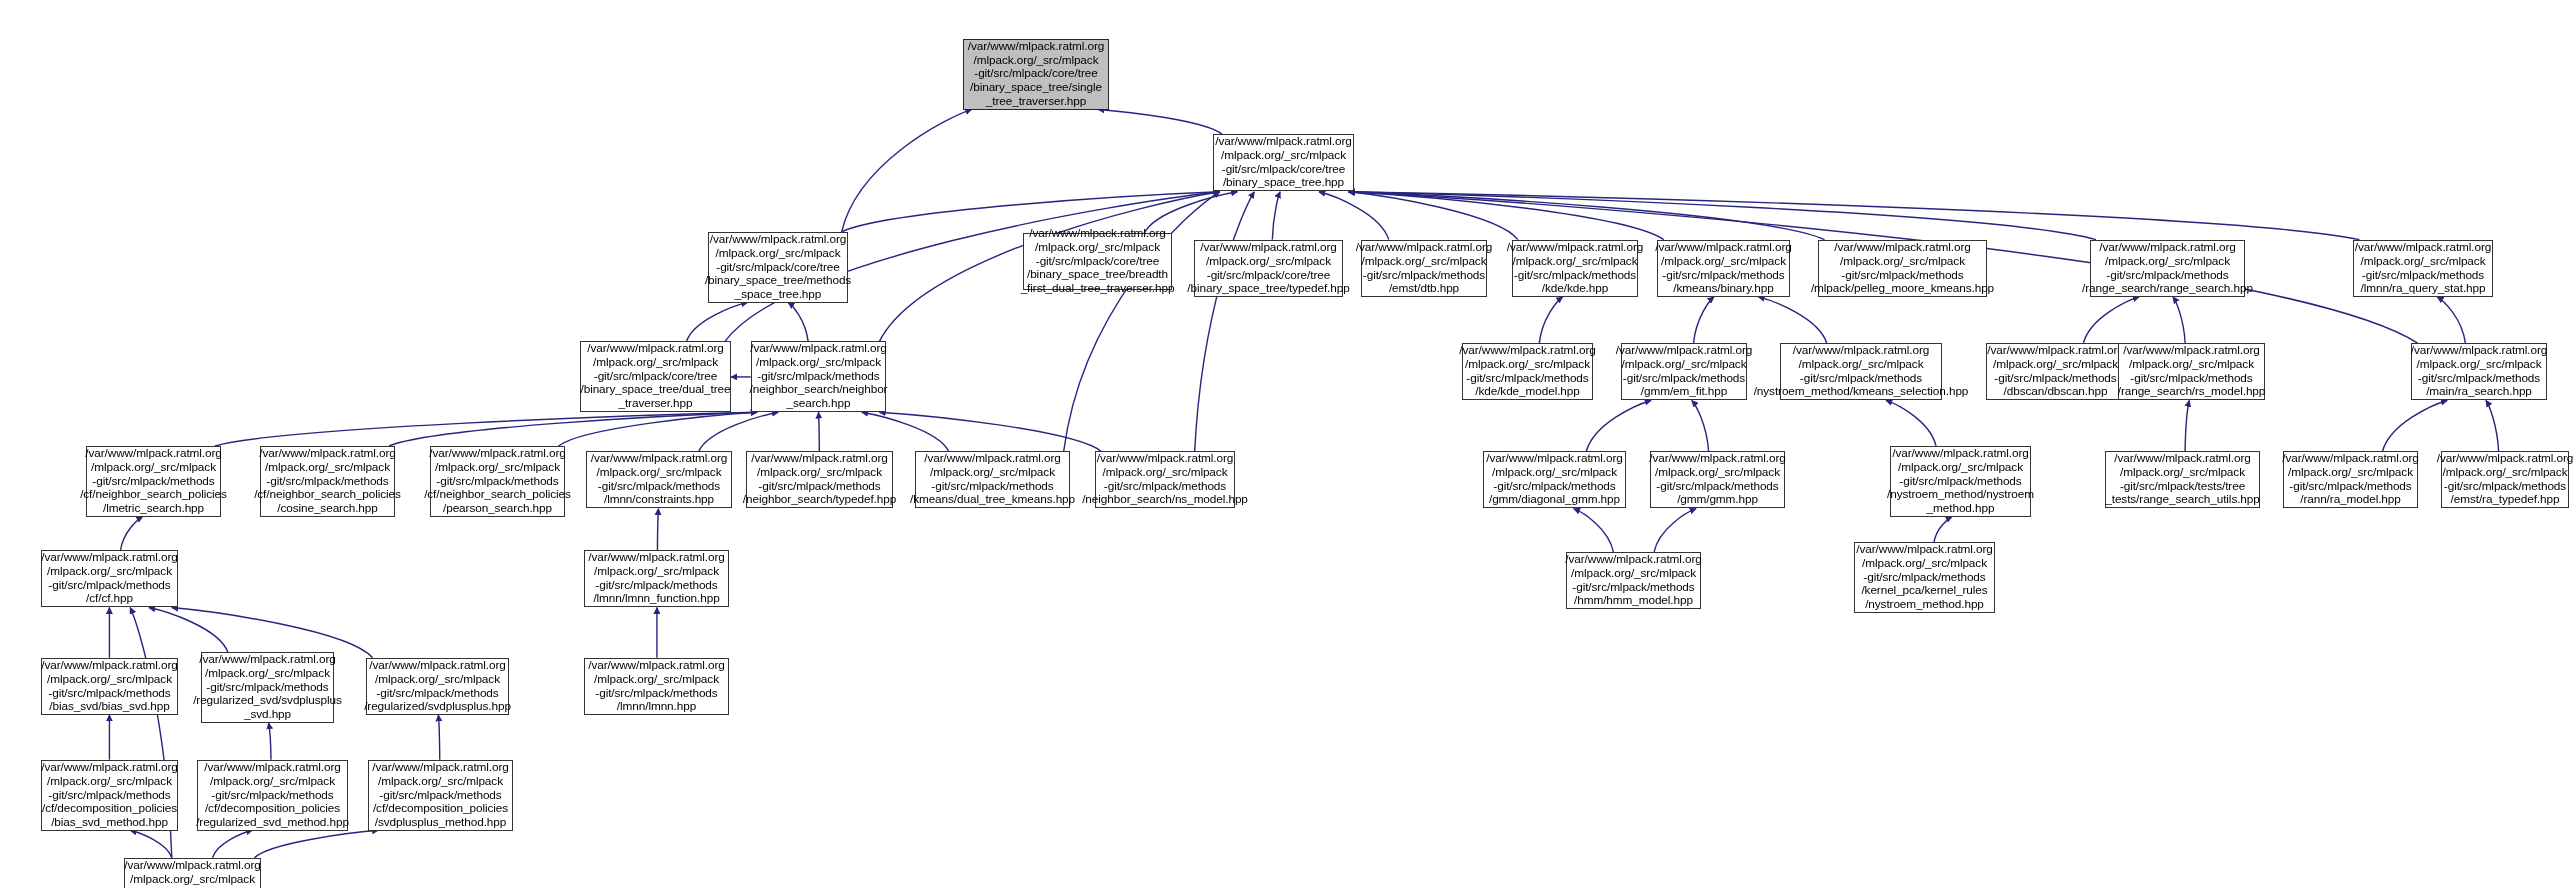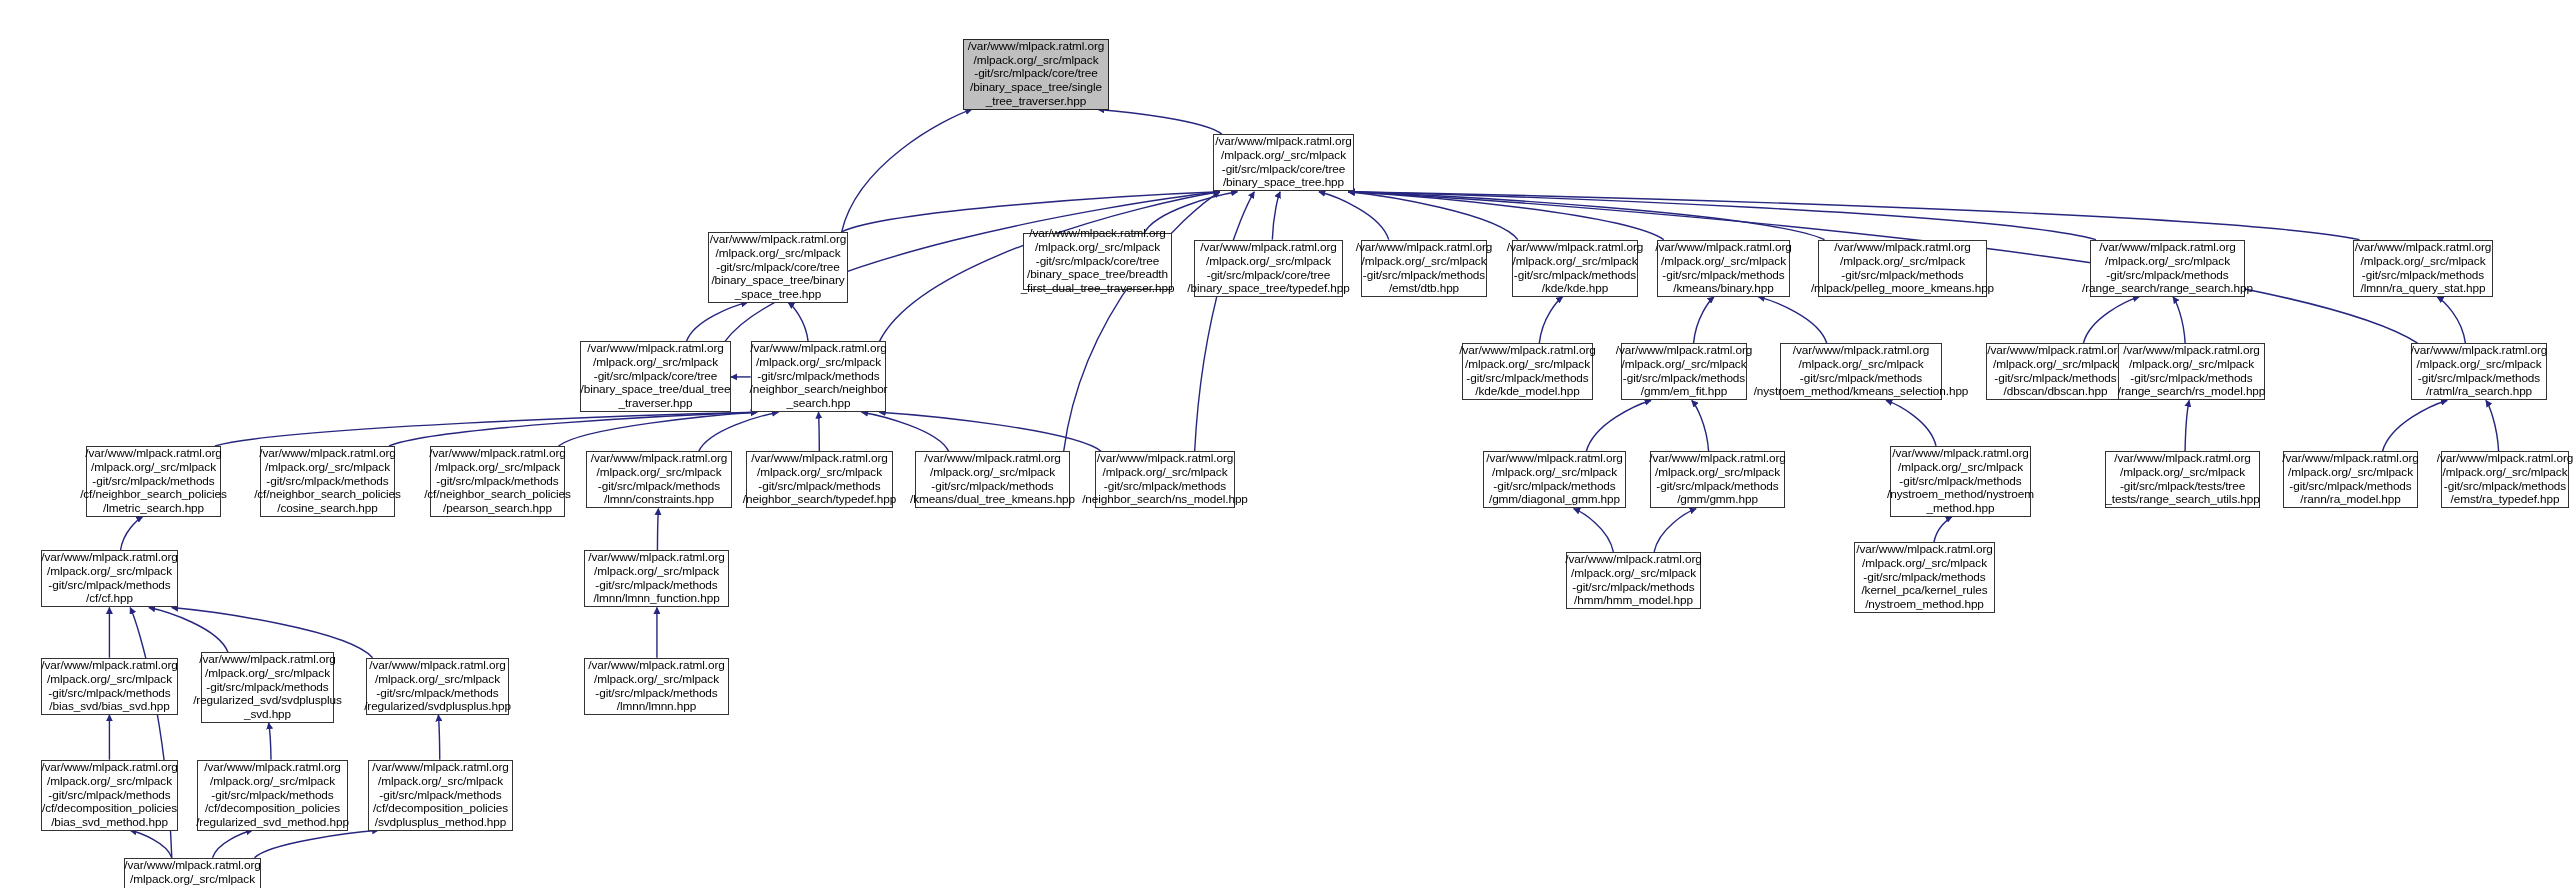--- a/index.html
+++ b/index.html
@@ -105,37 +105,37 @@
         <path d="M 345.5 925 C 345.14 899.15, 343.16 881.76, 342.5 878" fill="none" stroke="#26267f" stroke-width="1.8" marker-end="url(#arrow)"></path>
         <path d="M 560.625 925 C 560.415 893.65, 559.26 872.56, 558.875 868" fill="none" stroke="#26267f" stroke-width="1.8" marker-end="url(#arrow)"></path>
         <path d="M 219 1050 C 212.64 1030.75, 177.66 1017.8, 166 1015" fill="none" stroke="#26267f" stroke-width="1.8" marker-end="url(#arrow)"></path>
         <path d="M 270.875 1050 C 276.965 1030.75, 310.46 1017.8, 321.625 1015" fill="none" stroke="#26267f" stroke-width="1.8" marker-end="url(#arrow)"></path>
         <path d="M 324.5 1050 C 343.46 1030.75, 447.74 1017.8, 482.5 1015" fill="none" stroke="#26267f" stroke-width="1.8" marker-end="url(#arrow)"></path>
       </g>
   </svg>
   <div id="node-layer">
       <div class="node root" style="left: 963px; top: 4.7px; width: 146px; height: 71px;"><span class="ln">/var/www/mlpack.ratml.org</span><span class="ln">/mlpack.org/_src/mlpack</span><span class="ln">-git/src/mlpack/core/tree</span><span class="ln">/binary_space_tree/single</span><span class="ln">_tree_traverser.hpp</span></div>
       <div class="node" style="left: 1213px; top: 100px; width: 141px; height: 57px;"><span class="ln">/var/www/mlpack.ratml.org</span><span class="ln">/mlpack.org/_src/mlpack</span><span class="ln">-git/src/mlpack/core/tree</span><span class="ln">/binary_space_tree.hpp</span></div>
-      <div class="node" style="left: 708px; top: 198px; width: 140px; height: 71px;"><span class="ln">/var/www/mlpack.ratml.org</span><span class="ln">/mlpack.org/_src/mlpack</span><span class="ln">-git/src/mlpack/core/tree</span><span class="ln">/binary_space_tree/binary</span><span class="ln">_space_tree.hpp</span></div>
+      <div class="node" style="left: 708px; top: 198px; width: 140px; height: 71px;"><span class="ln">/var/www/mlpack.ratml.org</span><span class="ln">/mlpack.org/_src/mlpack</span><span class="ln">-git/src/mlpack/core/tree</span><span class="ln">/binary_space_tree/methods</span><span class="ln">_space_tree.hpp</span></div>
       <div class="node" style="left: 1023px; top: 199px; width: 149px; height: 57px;"><span class="ln">/var/www/mlpack.ratml.org</span><span class="ln">/mlpack.org/_src/mlpack</span><span class="ln">-git/src/mlpack/core/tree</span><span class="ln">/binary_space_tree/breadth</span><span class="ln">_first_dual_tree_traverser.hpp</span></div>
       <div class="node" style="left: 1194px; top: 206px; width: 149px; height: 57px;"><span class="ln">/var/www/mlpack.ratml.org</span><span class="ln">/mlpack.org/_src/mlpack</span><span class="ln">-git/src/mlpack/core/tree</span><span class="ln">/binary_space_tree/typedef.hpp</span></div>
       <div class="node" style="left: 1361px; top: 206px; width: 126px; height: 57px;"><span class="ln">/var/www/mlpack.ratml.org</span><span class="ln">/mlpack.org/_src/mlpack</span><span class="ln">-git/src/mlpack/methods</span><span class="ln">/emst/dtb.hpp</span></div>
       <div class="node" style="left: 1512px; top: 206px; width: 126px; height: 57px;"><span class="ln">/var/www/mlpack.ratml.org</span><span class="ln">/mlpack.org/_src/mlpack</span><span class="ln">-git/src/mlpack/methods</span><span class="ln">/kde/kde.hpp</span></div>
       <div class="node" style="left: 1657px; top: 206px; width: 133px; height: 57px;"><span class="ln">/var/www/mlpack.ratml.org</span><span class="ln">/mlpack.org/_src/mlpack</span><span class="ln">-git/src/mlpack/methods</span><span class="ln">/kmeans/binary.hpp</span></div>
       <div class="node" style="left: 1818px; top: 206px; width: 169px; height: 57px;"><span class="ln">/var/www/mlpack.ratml.org</span><span class="ln">/mlpack.org/_src/mlpack</span><span class="ln">-git/src/mlpack/methods</span><span class="ln">/mlpack/pelleg_moore_kmeans.hpp</span></div>
       <div class="node" style="left: 2090px; top: 206px; width: 155px; height: 57px;"><span class="ln">/var/www/mlpack.ratml.org</span><span class="ln">/mlpack.org/_src/mlpack</span><span class="ln">-git/src/mlpack/methods</span><span class="ln">/range_search/range_search.hpp</span></div>
       <div class="node" style="left: 2353px; top: 206px; width: 140px; height: 57px;"><span class="ln">/var/www/mlpack.ratml.org</span><span class="ln">/mlpack.org/_src/mlpack</span><span class="ln">-git/src/mlpack/methods</span><span class="ln">/lmnn/ra_query_stat.hpp</span></div>
       <div class="node" style="left: 580px; top: 307px; width: 151px; height: 71px;"><span class="ln">/var/www/mlpack.ratml.org</span><span class="ln">/mlpack.org/_src/mlpack</span><span class="ln">-git/src/mlpack/core/tree</span><span class="ln">/binary_space_tree/dual_tree</span><span class="ln">_traverser.hpp</span></div>
       <div class="node" style="left: 751px; top: 307px; width: 135px; height: 71px;"><span class="ln">/var/www/mlpack.ratml.org</span><span class="ln">/mlpack.org/_src/mlpack</span><span class="ln">-git/src/mlpack/methods</span><span class="ln">/neighbor_search/neighbor</span><span class="ln">_search.hpp</span></div>
       <div class="node" style="left: 1462px; top: 309px; width: 131px; height: 57px;"><span class="ln">/var/www/mlpack.ratml.org</span><span class="ln">/mlpack.org/_src/mlpack</span><span class="ln">-git/src/mlpack/methods</span><span class="ln">/kde/kde_model.hpp</span></div>
       <div class="node" style="left: 1621px; top: 309px; width: 126px; height: 57px;"><span class="ln">/var/www/mlpack.ratml.org</span><span class="ln">/mlpack.org/_src/mlpack</span><span class="ln">-git/src/mlpack/methods</span><span class="ln">/gmm/em_fit.hpp</span></div>
       <div class="node" style="left: 1780px; top: 309px; width: 162px; height: 57px;"><span class="ln">/var/www/mlpack.ratml.org</span><span class="ln">/mlpack.org/_src/mlpack</span><span class="ln">-git/src/mlpack/methods</span><span class="ln">/nystroem_method/kmeans_selection.hpp</span></div>
       <div class="node" style="left: 1986px; top: 309px; width: 139px; height: 57px;"><span class="ln">/var/www/mlpack.ratml.org</span><span class="ln">/mlpack.org/_src/mlpack</span><span class="ln">-git/src/mlpack/methods</span><span class="ln">/dbscan/dbscan.hpp</span></div>
       <div class="node" style="left: 2118px; top: 309px; width: 147px; height: 57px;"><span class="ln">/var/www/mlpack.ratml.org</span><span class="ln">/mlpack.org/_src/mlpack</span><span class="ln">-git/src/mlpack/methods</span><span class="ln">/range_search/rs_model.hpp</span></div>
-      <div class="node" style="left: 2411px; top: 309px; width: 136px; height: 57px;"><span class="ln">/var/www/mlpack.ratml.org</span><span class="ln">/mlpack.org/_src/mlpack</span><span class="ln">-git/src/mlpack/methods</span><span class="ln">/ratml/ra_search.hpp</span></div>
+      <div class="node" style="left: 2411px; top: 309px; width: 136px; height: 57px;"><span class="ln">/var/www/mlpack.ratml.org</span><span class="ln">/mlpack.org/_src/mlpack</span><span class="ln">-git/src/mlpack/methods</span><span class="ln">/main/ra_search.hpp</span></div>
       <div class="node" style="left: 86px; top: 412px; width: 135px; height: 71px;"><span class="ln">/var/www/mlpack.ratml.org</span><span class="ln">/mlpack.org/_src/mlpack</span><span class="ln">-git/src/mlpack/methods</span><span class="ln">/cf/neighbor_search_policies</span><span class="ln">/lmetric_search.hpp</span></div>
       <div class="node" style="left: 260px; top: 412px; width: 135px; height: 71px;"><span class="ln">/var/www/mlpack.ratml.org</span><span class="ln">/mlpack.org/_src/mlpack</span><span class="ln">-git/src/mlpack/methods</span><span class="ln">/cf/neighbor_search_policies</span><span class="ln">/cosine_search.hpp</span></div>
       <div class="node" style="left: 430px; top: 412px; width: 135px; height: 71px;"><span class="ln">/var/www/mlpack.ratml.org</span><span class="ln">/mlpack.org/_src/mlpack</span><span class="ln">-git/src/mlpack/methods</span><span class="ln">/cf/neighbor_search_policies</span><span class="ln">/pearson_search.hpp</span></div>
       <div class="node" style="left: 586px; top: 417px; width: 146px; height: 57px;"><span class="ln">/var/www/mlpack.ratml.org</span><span class="ln">/mlpack.org/_src/mlpack</span><span class="ln">-git/src/mlpack/methods</span><span class="ln">/lmnn/constraints.hpp</span></div>
       <div class="node" style="left: 746px; top: 417px; width: 147px; height: 57px;"><span class="ln">/var/www/mlpack.ratml.org</span><span class="ln">/mlpack.org/_src/mlpack</span><span class="ln">-git/src/mlpack/methods</span><span class="ln">/neighbor_search/typedef.hpp</span></div>
       <div class="node" style="left: 915px; top: 417px; width: 155px; height: 57px;"><span class="ln">/var/www/mlpack.ratml.org</span><span class="ln">/mlpack.org/_src/mlpack</span><span class="ln">-git/src/mlpack/methods</span><span class="ln">/kmeans/dual_tree_kmeans.hpp</span></div>
       <div class="node" style="left: 1095px; top: 417px; width: 140px; height: 57px;"><span class="ln">/var/www/mlpack.ratml.org</span><span class="ln">/mlpack.org/_src/mlpack</span><span class="ln">-git/src/mlpack/methods</span><span class="ln">/neighbor_search/ns_model.hpp</span></div>
       <div class="node" style="left: 1483px; top: 417px; width: 143px; height: 57px;"><span class="ln">/var/www/mlpack.ratml.org</span><span class="ln">/mlpack.org/_src/mlpack</span><span class="ln">-git/src/mlpack/methods</span><span class="ln">/gmm/diagonal_gmm.hpp</span></div>
       <div class="node" style="left: 1650px; top: 417px; width: 135px; height: 57px;"><span class="ln">/var/www/mlpack.ratml.org</span><span class="ln">/mlpack.org/_src/mlpack</span><span class="ln">-git/src/mlpack/methods</span><span class="ln">/gmm/gmm.hpp</span></div>
       <div class="node" style="left: 1890px; top: 412px; width: 141px; height: 71px;"><span class="ln">/var/www/mlpack.ratml.org</span><span class="ln">/mlpack.org/_src/mlpack</span><span class="ln">-git/src/mlpack/methods</span><span class="ln">/nystroem_method/nystroem</span><span class="ln">_method.hpp</span></div>

